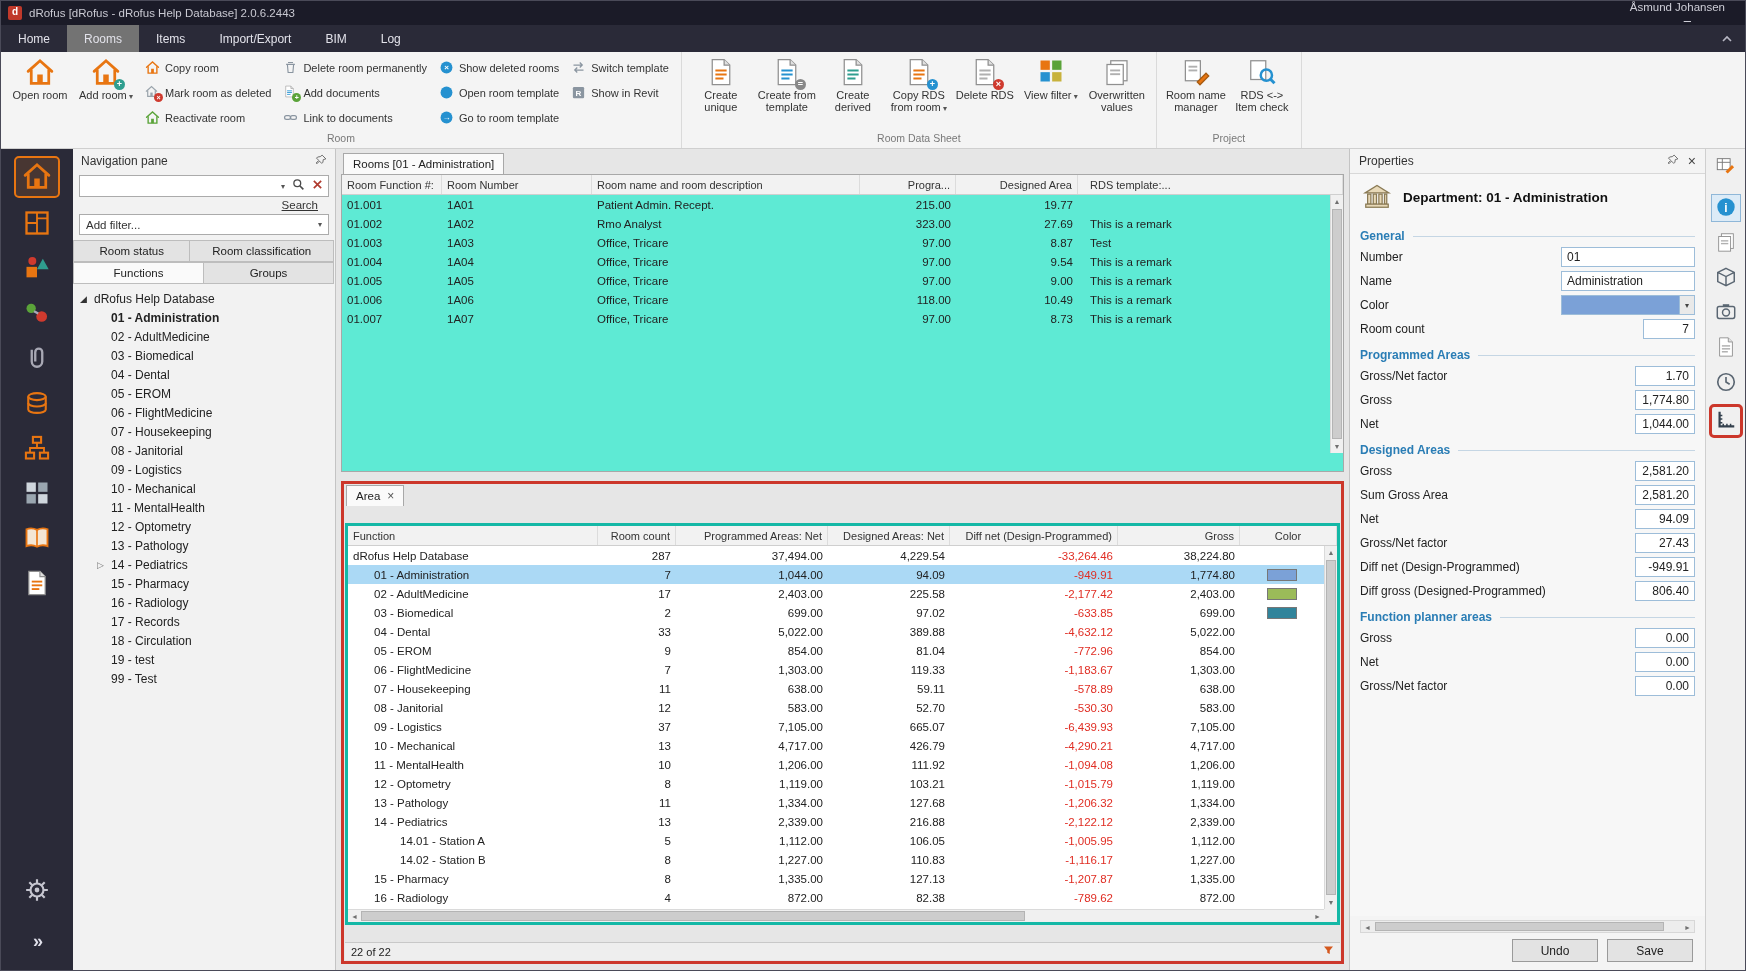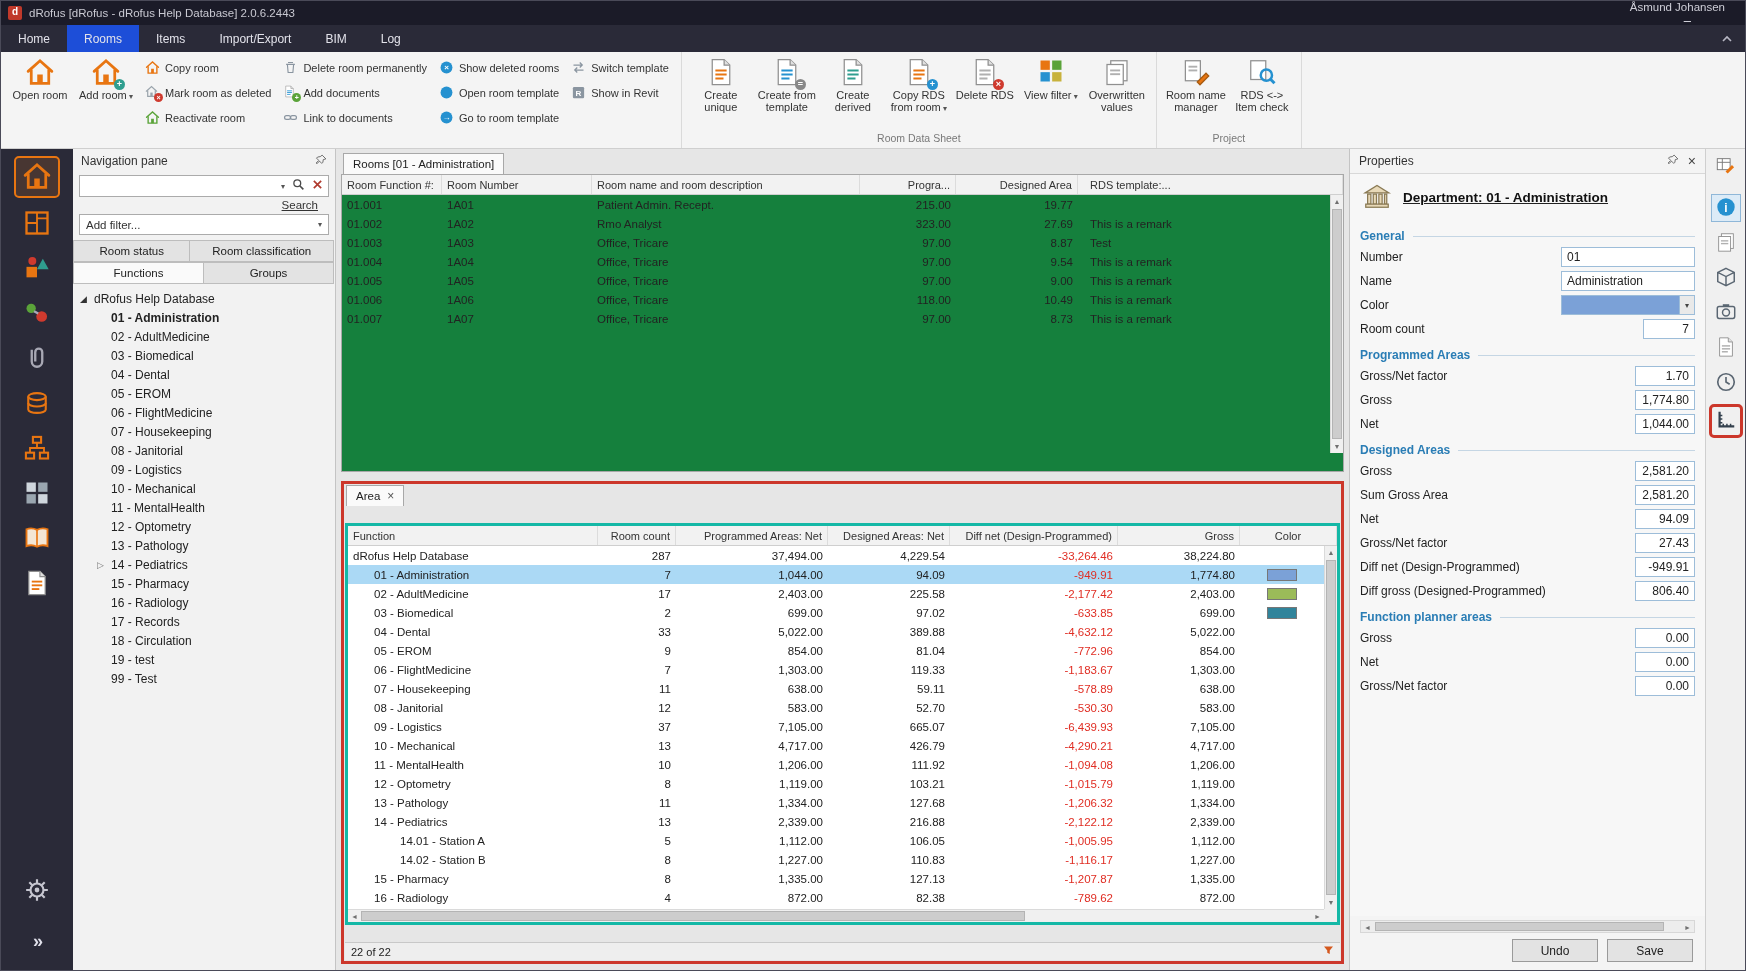--- a/index.html
+++ b/index.html
@@ -9,21 +9,21 @@
   .titlebar{height:24px;background:#1b1b28;color:#c9c9d2;display:flex;align-items:center;flex:0 0 auto;}
   .app-logo{width:14px;height:14px;margin:0 7px;background:#c0392b;border-radius:2px;position:relative;flex:0 0 auto;}
   .app-logo::after{content:"d";color:#fff;font-size:10px;font-weight:bold;position:absolute;left:4px;top:0;}
   .title-text{font-size:11.5px;}
   .title-right{margin-left:auto;display:flex;align-items:center;height:100%;flex-direction:column;}
   .user-name{font-size:11.5px;margin-right:20px;color:#cfcfd8;}
   .win-btn{width:36px;height:100%;display:flex;align-items:center;justify-content:center;color:#e6e6ee;font-size:13px;cursor:default;}
   
   .menubar{height:27px;background:#2a2a38;display:flex;align-items:stretch;color:#e2e2ea;flex:0 0 auto;}
   .menu-tab{padding:0 17px;display:flex;align-items:center;font-size:12px;}
-  .menu-tab.active{background:#1d4ed8;}
+  .menu-tab.active{background:#737373;}
   .ribbon-collapse{margin-left:auto;width:36px;display:flex;align-items:center;justify-content:center;}
   
   .ribbon{height:97px;background:#f4f4f4;border-bottom:1px solid #cfcfcf;display:flex;flex:0 0 auto;}
   .rb-group{display:flex;flex-direction:column;border-right:1px solid #dadada;padding:0 3px;}
   .rb-content{flex:1;display:flex;align-items:stretch;padding:2px 3px 0 3px;}
   .rb-caption{height:16px;text-align:center;font-size:10.5px;color:#787878;}
   .rb-large{width:66px;display:flex;flex-direction:column;align-items:center;padding-top:3px;gap:2px;text-align:center;}
   .rb-label{font-size:11px;line-height:12px;color:#333;}
   .rb-icon{width:30px;height:30px;position:relative;display:inline-block;flex:0 0 auto;}
   .rb-cols{display:flex;}
@@ -59,21 +59,21 @@
   .tree-row.root{padding-left:7px;}
   .tree-row.item{padding-left:24px;}
   .tree-arrow{width:14px;font-size:9px;color:#333;flex:0 0 auto;}
   .tree-arrow.small{color:#777;}
   .tree-row.selected{font-weight:bold;}
   
   .center{flex:1;min-width:0;background:#e6e6e6;display:flex;flex-direction:column;padding:3px 5px 6px 5px;}
   .doc-tabbar{height:22px;display:flex;align-items:flex-end;padding-left:2px;}
   .doc-tab{background:#fafafa;border:1px solid #a8a8a8;border-bottom:none;height:21px;display:flex;align-items:center;padding:0 9px;font-size:11.5px;gap:7px;}
   .tab-x{color:#555;font-size:12px;}
-  .rooms-grid{height:298px;background:#15803d;border:1px solid #a8a8a8;position:relative;flex:0 0 auto;}
+  .rooms-grid{height:298px;background:#5eead4;border:1px solid #a8a8a8;position:relative;flex:0 0 auto;}
   .grid-head{height:20px;display:flex;background:#f2f2f2;border-bottom:1px solid #cfcfcf;font-size:11px;color:#333;}
   .grid-head .gc{border-right:1px solid #dcdcdc;}
   .gc{padding:0 5px;overflow:hidden;white-space:nowrap;flex:0 0 auto;display:flex;align-items:center;}
   .gc.num{justify-content:flex-end;}
   .gc.ctr{justify-content:center;}
   .grid-body{position:absolute;top:20px;bottom:18px;left:0;right:13px;overflow:hidden;font-size:11.5px;}
   .grow{height:19px;display:flex;align-items:center;}
   .grow.selected{background:#abd9f5;}
   .neg{color:#e02d23;}
   .r-c1{width:100px;} .r-c2{width:150px;} .r-c3{width:268px;} .r-c4{width:96px;} .r-c5{width:122px;} .r-c6{flex:1 1 auto;padding-left:12px;}
@@ -93,21 +93,21 @@
   .hthumb{position:absolute;top:1px;bottom:1px;left:13px;width:68%;background:#cdcdcd;border:1px solid #b4b4b4;}
   .hs-arrow{position:absolute;top:0;width:13px;height:12px;font-size:7px;color:#707070;display:flex;align-items:center;justify-content:center;}
   .corner{position:absolute;right:0;bottom:0;width:13px;height:13px;background:#f0f0f0;}
   .area-status{height:18px;background:#eeeeee;border-top:1px solid #c8c8c8;display:flex;align-items:center;padding:0 6px;font-size:11px;justify-content:space-between;flex:0 0 auto;margin:0 1px 1px 1px;}
   
   .props{width:356px;background:#f4f4f4;border-left:1px solid #c4c4c4;display:flex;flex-direction:column;flex:0 0 auto;}
   .props-titlebar{height:24px;display:flex;align-items:center;justify-content:space-between;padding:0 9px;font-size:12px;color:#333;}
   .props-title-icons{display:flex;align-items:center;gap:9px;}
   .props-x{font-size:14px;color:#444;}
   .props-body{flex:1;overflow:hidden;padding:0 10px;background:#f7f7f7;border-top:1px solid #d8d8d8;}
-  .props-header{display:flex;align-items:center;gap:11px;padding:7px 2px 6px 2px;text-decoration:underline;}
+  .props-header{display:flex;align-items:center;gap:11px;padding:7px 2px 6px 2px;}
   .props-header-title{font-size:13.5px;font-weight:bold;color:#111;}
   .psec-title{display:flex;align-items:center;gap:8px;color:#2a7db5;font-weight:bold;font-size:12px;margin:9px 0 4px 0;}
   .psec-line{flex:1;height:1px;background:#c5d6e4;}
   .pfield{display:flex;align-items:center;justify-content:space-between;margin:4px 0;font-size:12px;color:#222;}
   .pinput{background:#fff;border:1px solid #9dbdd9;height:20px;display:flex;align-items:center;padding:0 5px;font-size:12px;}
   .pinput.num{width:60px;justify-content:flex-end;}
   .pinput.small{width:52px;justify-content:flex-end;}
   .pinput.wide{width:134px;}
   .colorctl{padding:0;overflow:hidden;}
   .colorfill{flex:1;height:100%;}
@@ -284,20 +284,21 @@
                   <svg width="15" height="15" viewBox="0 0 24 24">
                     <rect x="3" y="3" width="18" height="18" rx="2" fill="#8a95a0"></rect>
                     <text x="12" y="17" text-anchor="middle" font-size="13" font-weight="bold" fill="#fff">R</text>
                   </svg>
                 </span>
                 <span>Show in Revit</span>
               </span>
             </span>
           </span>
       </div>
+      <div class="rb-caption">Room</div>
     </div>
     <div class="rb-group">
       <div class="rb-content" id="rds-buttons">
           <span class="rb-large">
             <span class="rb-icon"><svg width="30" height="30" viewBox="0 0 24 24">
                 <path d="M5 2 H14.5 L19 6.5 V22 H5 Z" fill="#fff" stroke="#909090"></path>
                 <path d="M14.5 2 V6.5 H19" fill="#e0e0e0" stroke="#909090"></path>
                 <rect x="7.5" y="10" width="9" height="1.6" fill="#e87511"></rect>
                 <rect x="7.5" y="13.2" width="9" height="1.6" fill="#e87511"></rect>
                 <rect x="7.5" y="16.4" width="6.5" height="1.6" fill="#e87511"></rect>

